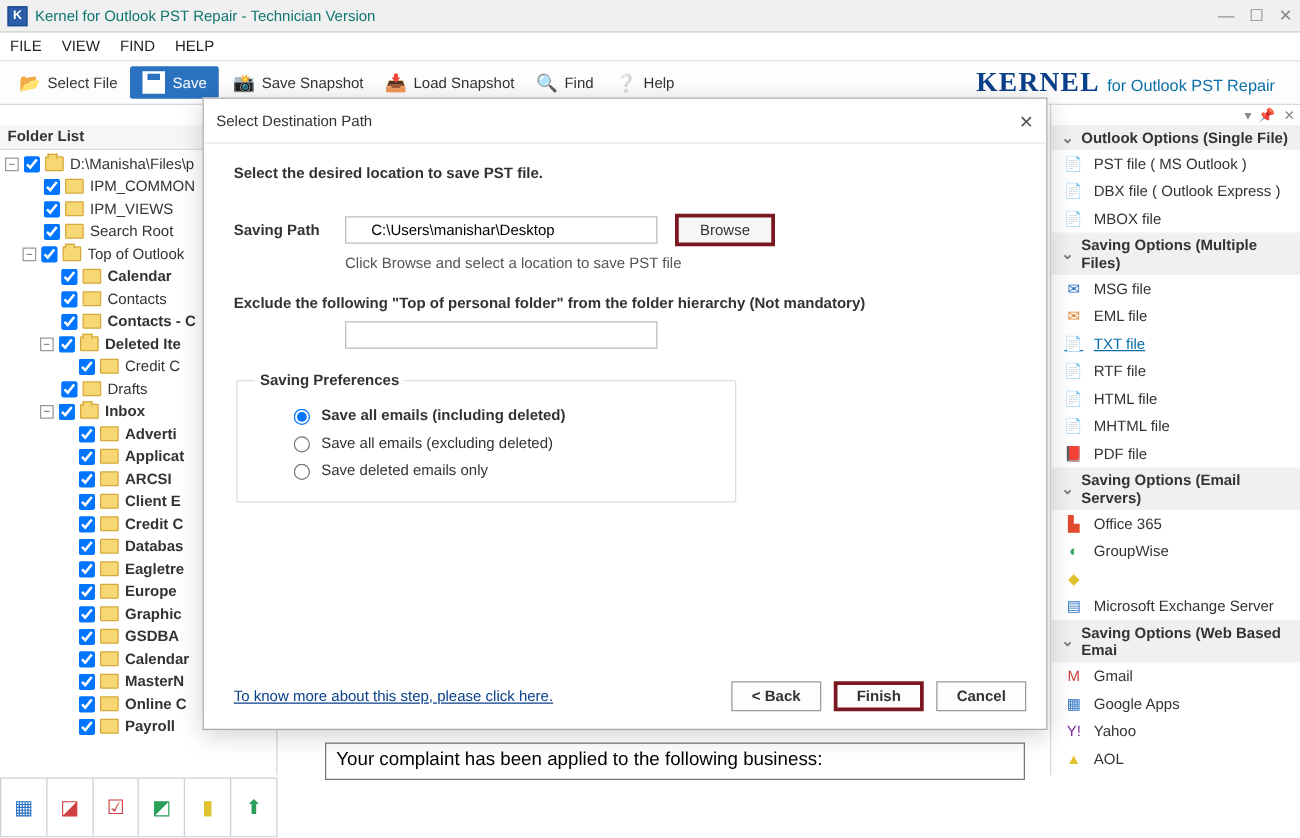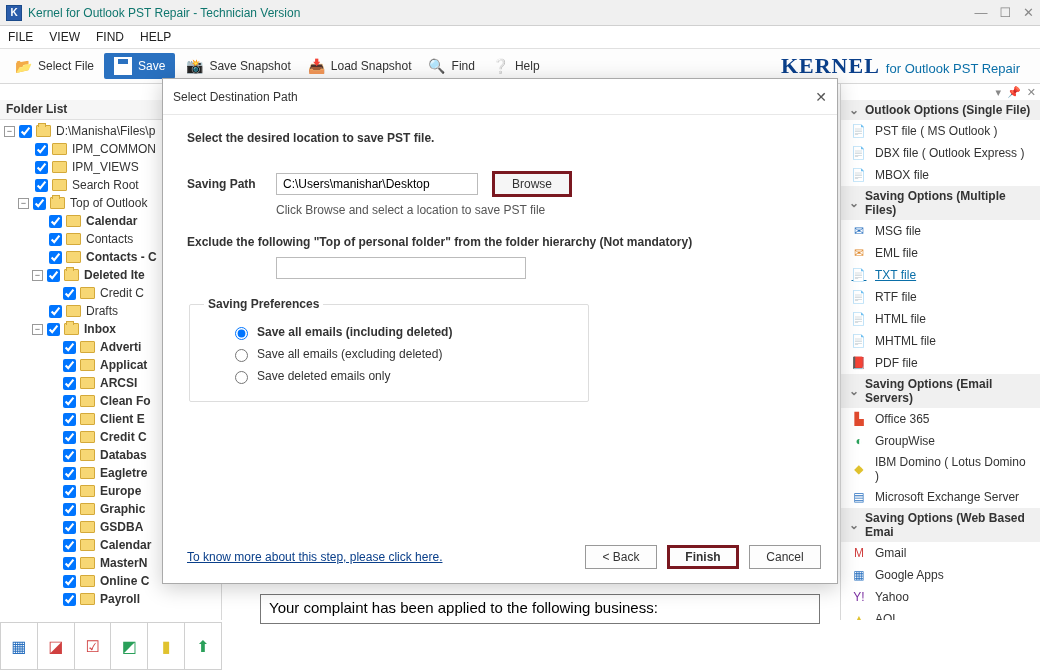--- a/index.html
+++ b/index.html
@@ -63,33 +63,33 @@
 .docpreview { position: absolute; left: 38px; top: 510px; width: 560px; height: 30px; border: 1px solid #777; background: #fff; padding: 4px 8px; font-family: "Times New Roman", serif; font-size: 15px; color: #000; overflow: hidden; }
 
 
 .modal { position: absolute; left: 162px; top: 78px; width: 676px; height: 506px; background: #fff; border: 1px solid #aaa; box-shadow: 0 4px 20px rgba(0,0,0,.2); z-index: 50; display: flex; flex-direction: column; }
 .modal-title { height: 36px; display: flex; align-items: center; padding: 0 10px; font-size: 12px; border-bottom: 1px solid #e8e8e8; }
 .modal-title .close { margin-left: auto; cursor: pointer; font-size: 14px; color: #555; }
 .modal-body { flex: 1; padding: 16px 24px; font-size: 12px; color: #333; }
 .modal-body .heading { font-weight: bold; margin-bottom: 26px; }
 .pathrow { display: flex; align-items: center; gap: 14px; margin-bottom: 6px; }
 .pathrow label { font-weight: bold; width: 75px; }
-.pathrow input[type=text] { width: 202px; height: 22px; border: 1px solid #bbb; padding: 2px 6px; font-size: 12px; }
+.pathrow input[type=text] { width: 250px; height: 22px; border: 1px solid #bbb; padding: 2px 20px; font-size: 12px; }
 .browse { width: 80px; height: 26px; border: 3px solid #7a1820; background: #f6f6f6; display: flex; align-items: center; justify-content: center; cursor: pointer; font-size: 12px; }
 .hint { margin-left: 89px; color: #555; margin-bottom: 18px; }
 .exclude { font-weight: bold; margin-bottom: 8px; }
 .excludeinput { width: 250px; height: 22px; border: 1px solid #bbb; margin-left: 89px; margin-bottom: 18px; }
 .prefs { border: 1px solid #ddd; border-radius: 2px; padding: 10px 14px 14px; width: 400px; }
 .prefs legend { font-weight: bold; font-size: 12px; padding: 0 4px; }
 .prefs .opt { display: flex; align-items: center; gap: 6px; padding: 3px 0 3px 26px; }
 .prefs .opt.bold { font-weight: bold; }
 .modal-footer { display: flex; align-items: center; padding: 8px 16px 14px 24px; gap: 10px; }
 .modal-footer .link { color: #0a3f8a; text-decoration: underline; cursor: pointer; }
 .modal-footer .spacer { flex: 1; }
-.mbtn { width: 72px; height: 24px; border: 1px solid #999; background: #fdfdfd; display: flex; align-items: center; justify-content: center; cursor: pointer; font-size: 12px; }
+.mbtn { width: 72px; height: 24px; border: 1px solid #999; background: #fdfdfd; display: flex; align-items: center; justify-content: center; cursor: pointer; font-size: 12px; font-weight: bold; }
 .mbtn.finish { border: 3px solid #7a1820; font-weight: bold; }
 
 
 .bottomstrip { position: absolute; bottom: 0; left: 0; width: 222px; height: 48px; border: 1px solid #d0d0d0; background: #fff; display: flex; }
 .bottomstrip .cell { flex: 1; border-right: 1px solid #d0d0d0; display: flex; align-items: center; justify-content: center; font-size: 16px; cursor: pointer; }
 .bottomstrip .cell:last-child { border-right: none; }
 </style>
 </head>
 <body>
 
@@ -233,26 +233,20 @@
       <div class="row ind3">
           <span class="sp"></span>
           <input type="checkbox" checked="" style="">
           <span class="fld"></span>
           <span class="lbl bold">ARCSI</span>
         </div>
       <div class="row ind3">
           <span class="sp"></span>
           <input type="checkbox" checked="" style="">
           <span class="fld"></span>
-          <span class="lbl bold">Clean Fo</span>
-        </div>
-      <div class="row ind3">
-          <span class="sp"></span>
-          <input type="checkbox" checked="" style="">
-          <span class="fld"></span>
           <span class="lbl bold">Client E</span>
         </div>
       <div class="row ind3">
           <span class="sp"></span>
           <input type="checkbox" checked="" style="">
           <span class="fld"></span>
           <span class="lbl bold">Credit C</span>
         </div>
       <div class="row ind3">
           <span class="sp"></span>
@@ -379,21 +373,20 @@
       <div class="rp-item">
           <span class="ricon" style="color:#e04a2e">▙</span>
           <span>Office 365</span>
         </div>
       <div class="rp-item">
           <span class="ricon" style="color:#2aa05a">◐</span>
           <span>GroupWise</span>
         </div>
       <div class="rp-item">
           <span class="ricon" style="color:#e0c22e">◆</span>
-          <span>IBM Domino ( Lotus Domino )</span>
         </div>
       <div class="rp-item">
           <span class="ricon" style="color:#2a71c0">▤</span>
           <span>Microsoft Exchange Server</span>
         </div>
       <div class="rp-group">
           <span class="chev">⌄</span>
           <span>Saving Options (Web Based Emai</span>
         </div>
       <div class="rp-item">

